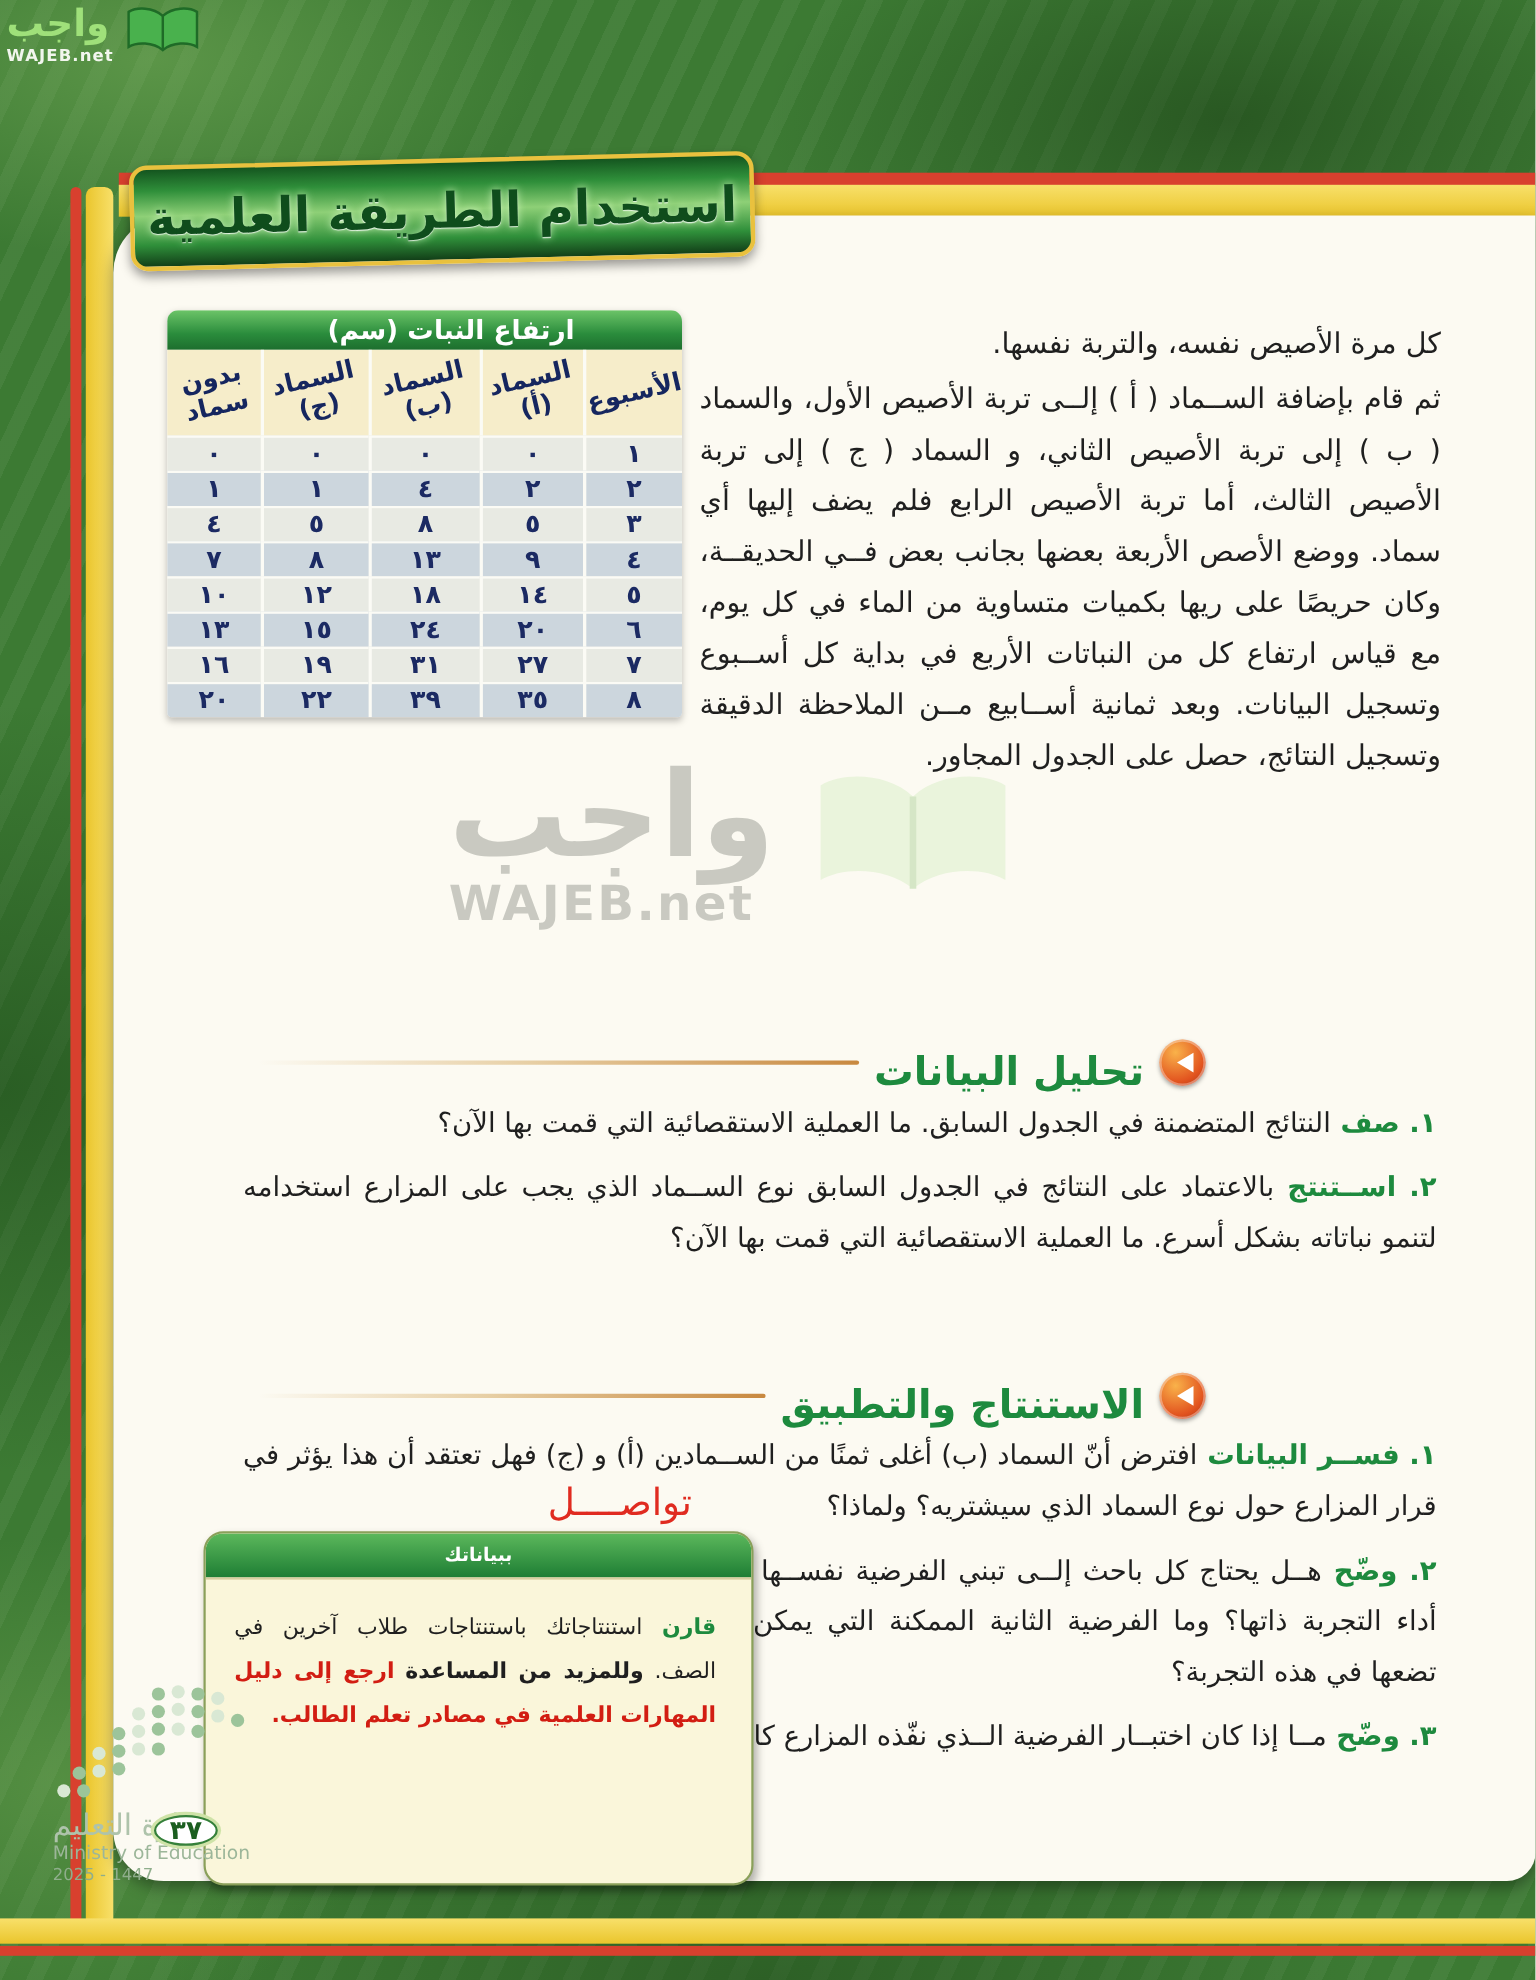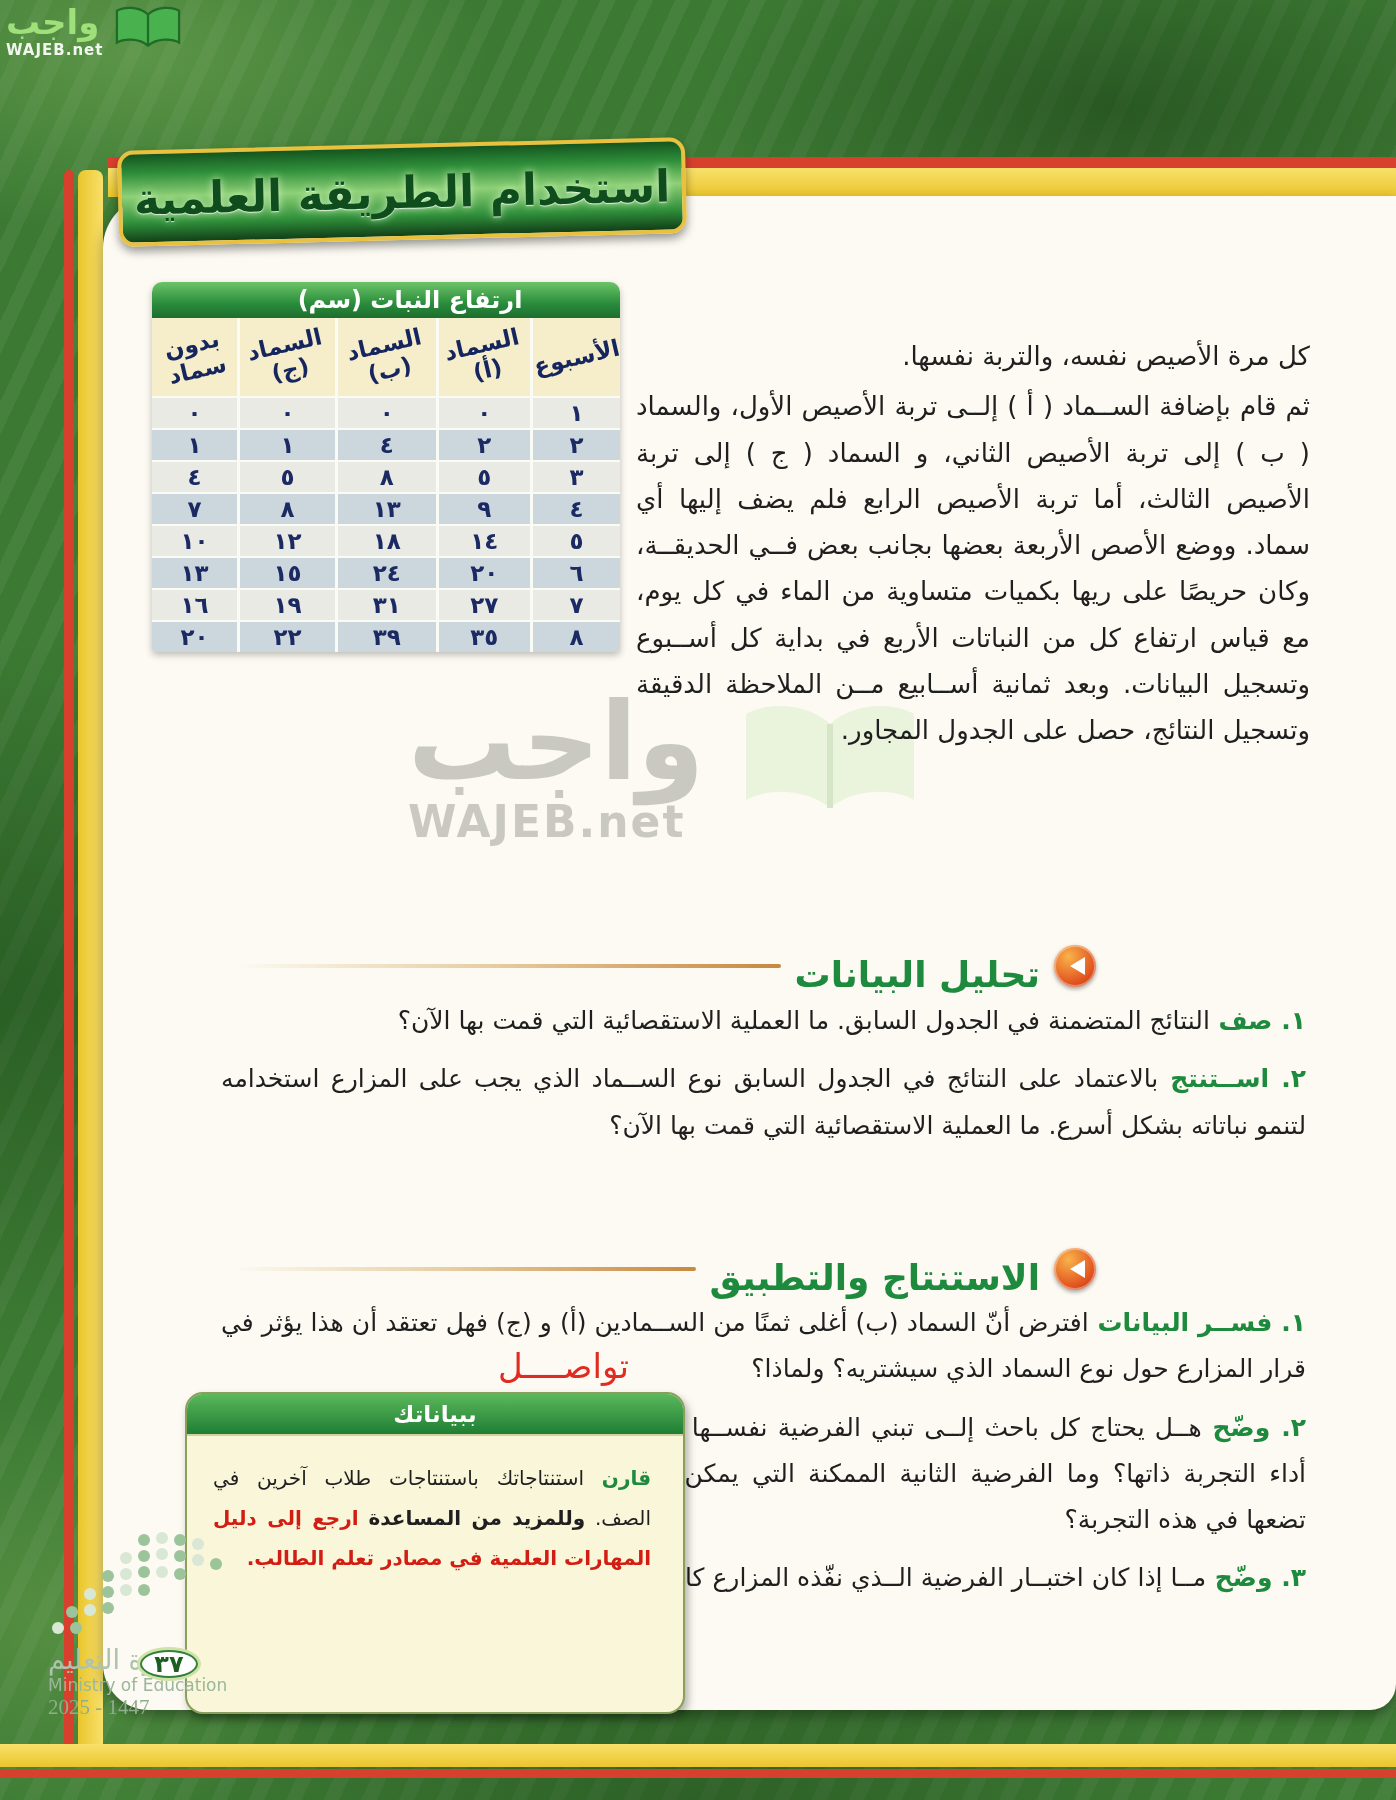--- a/index.html
+++ b/index.html
@@ -41,51 +41,51 @@
   .table-title{height:36px;background:linear-gradient(180deg,#6cc468,#2a8c3c 60%,#1d6e2e);color:#fff;font-size:24px;font-weight:bold;display:flex;align-items:center;justify-content:center;direction:rtl;padding-left:48px;}
   table{width:100%;border-collapse:separate;border-spacing:0;direction:rtl;}
   th,td{text-align:center;vertical-align:middle;border-left:3px solid #fbfbf5;}
   th:last-child,td:last-child{border-left:0;}
   thead th{background:#f6edca;color:#15265f;font-size:23px;font-weight:bold;height:78px;}
   thead th:first-child{width:88px;}
   .rot{display:inline-block;transform:rotate(-13deg);}
   tbody td{height:32px;font-size:23px;font-weight:bold;color:#1b2a63;background:#e8eae3;border-top:2px solid #fbfbf5;}
   tbody tr.alt td{background:#ccd6dd;}
   
-  .intro{position:absolute;z-index:4;right:86px;top:290px;width:674px;direction:rtl;text-align:justify;color:#1f1f1f;font-size:26px;line-height:1.78;margin-top:43px;}
+  .intro{position:absolute;z-index:4;right:86px;top:290px;width:674px;direction:rtl;text-align:justify;color:#1f1f1f;font-size:26px;line-height:1.78;}
   .intro p{margin-bottom:4px;}
   
   .sec-head{position:absolute;z-index:4;right:300px;left:235px;height:46px;display:flex;align-items:center;gap:14px;direction:rtl;}
   .sec-icon{width:42px;height:42px;border-radius:50%;flex:0 0 auto;display:flex;align-items:center;justify-content:center;
     background:radial-gradient(circle at 35% 28%, #f9b24a, #e2541f 65%, #a92f12);box-shadow:0 2px 4px rgba(0,0,0,.35), inset 0 0 0 2px rgba(255,255,255,.35);}
   .tri{width:0;height:0;border-top:9px solid transparent;border-bottom:9px solid transparent;border-right:15px solid #fff;margin-left:4px;}
   .sec-title{font-size:36px;font-weight:bold;color:#1d8a3e;white-space:nowrap;margin-top:16px;}
   .sec-line{flex:1;height:4px;border-radius:2px;background:linear-gradient(to left,#c8883f,#e7cfa5 55%,rgba(231,207,165,0));}
   
   .q-list{position:absolute;z-index:4;right:90px;width:1085px;direction:rtl;text-align:justify;}
   .q-item{font-size:25px;line-height:1.85;color:#1f1f1f;margin-bottom:12px;}
   .q-item.narrow{width:660px;}
   .q-num{color:#1d8a3e;font-weight:bold;}
   .q-key{color:#1d8a3e;font-weight:bold;margin-top:34px;}
   #analysis-list{top:998px;}
   #conclusion-list{top:1300px;}
   
   .comm-title{position:absolute;z-index:4;left:498px;top:1346px;font-size:34px;font-weight:normal;color:#e02b20;letter-spacing:3px;direction:rtl;}
   .comm-box{position:absolute;z-index:4;left:185px;top:1392px;width:500px;height:322px;background:#faf6da;border:2px solid #8aa05a;border-radius:18px;box-shadow:3px 5px 8px rgba(0,0,0,.3);overflow:hidden;}
-  .comm-head{height:42px;background:linear-gradient(180deg,#5cb85c,#1e7e34);color:#fff;font-size:23px;font-weight:bold;display:flex;align-items:center;justify-content:center;direction:rtl;border-bottom:2px solid #d7cf9f;}
+  .comm-head{height:42px;background:linear-gradient(180deg,#5cb85c,#1e7e34);color:#fff;font-size:17px;font-weight:bold;display:flex;align-items:center;justify-content:center;direction:rtl;border-bottom:2px solid #d7cf9f;}
   .comm-text{padding:22px 32px 0 26px;direction:rtl;text-align:justify;font-size:20px;line-height:2.0;color:#1f1f1f;}
   .green-bold{color:#1d8a3e;font-weight:bold;}
   .black-bold{font-weight:bold;}
   .red-bold{color:#d21d12;font-weight:bold;}
   
   .page-num{position:absolute;z-index:6;left:140px;top:1650px;width:58px;height:28px;background:#fff;border:2px solid #35803a;border-radius:50%;box-shadow:0 0 0 3px #cfe3a8;display:flex;align-items:center;justify-content:center;font-size:24px;font-weight:bold;color:#1b5e20;text-align:center;}
   .ministry{position:absolute;z-index:5;left:48px;top:1528px;width:250px;}
   .ministry .ar{font-size:27px;color:#aec3ab;direction:rtl;text-align:left;}
   .ministry .en{font-size:17px;color:#9cb699;}
-  .ministry .yr{font-size:21px;color:#8fae8c;font-family:Liberation Serif, serif;}
+  .ministry .yr{font-size:15px;color:#8fae8c;}
 </style>
 </head>
 <body>
 
 <div class="page">
 
   <div class="ribbon-top-red"></div>
   <div class="ribbon-top-yellow"></div>
   <div class="ribbon-left-red"></div>
   <div class="ribbon-left-yellow"></div>

